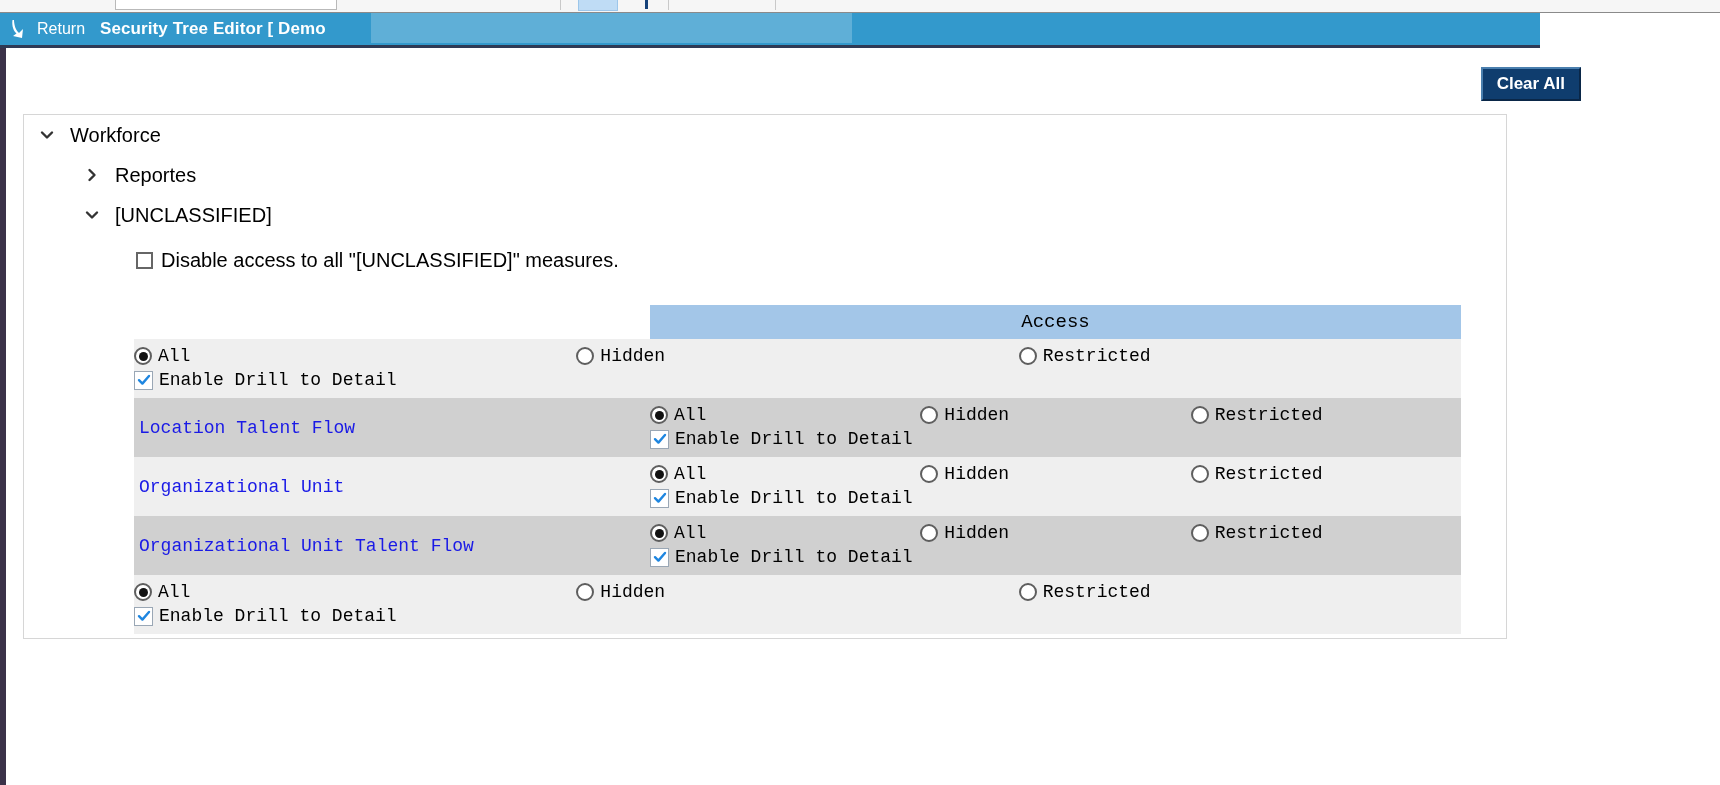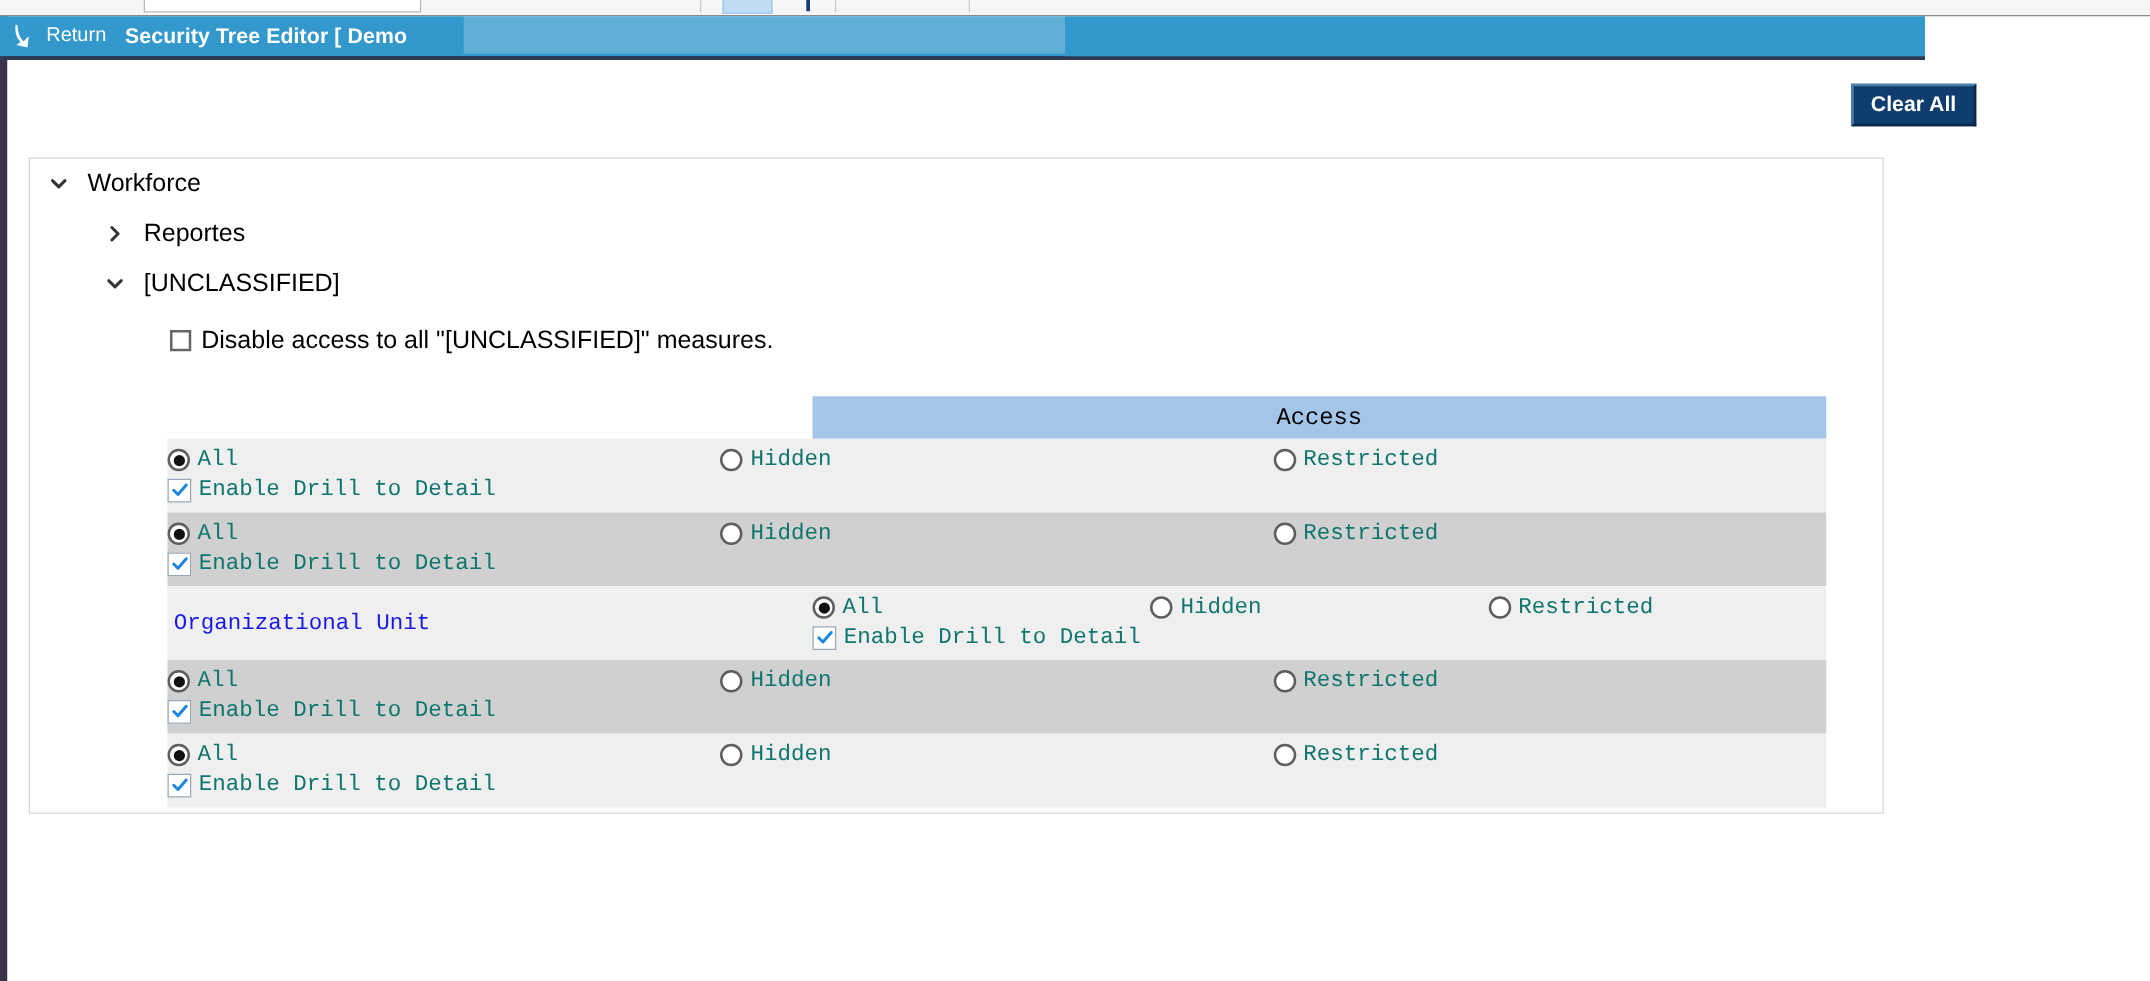--- a/index.html
+++ b/index.html
@@ -137,21 +137,21 @@
     border-right: 2px solid #0a2748;
     border-bottom: 2px solid #0a2748;
     cursor: pointer;
     font-family: "Liberation Sans", sans-serif;
     line-height: 1.12;
   }
 
   
   .panel {
     position: absolute;
-    left: 23px; top: 126px;
+    left: 23px; top: 114px;
     width: 1484px; height: 525px;
     border: 1px solid #d6d6d6;
     box-sizing: border-box;
     background: #ffffff;
   }
 
   
   .tree-row {
     display: flex;
     align-items: center;
@@ -268,21 +268,21 @@
     flex: none;
   }
   .radio-outer.checked::after {
     content: "";
     width: 9px; height: 9px;
     border-radius: 50%;
     background: #111111;
   }
   .opt-text {
     font-size: 18px;
-    color: #0f766e;
+    color: #000000;
     margin-left: 6px;
   }
   .cb-checked {
     width: 19px; height: 19px;
     border: 1px solid #9aa7b5;
     background: #ffffff;
     box-sizing: border-box;
     display: flex;
     align-items: center;
     justify-content: center;
@@ -388,20 +388,23 @@
         </div>
         <div class="opts-cell opt-col-res">
           <div class="radio-line">
             <span class="radio-outer"></span>
             <span class="opt-text">Restricted</span>
           </div>
         </div>
       </div>
 
       <div class="data-row even">
+        <div class="row-name-cell">
+          <a class="row-name-link">Location Talent Flow</a>
+        </div>
         <div class="opts-cell opt-col-all">
           <div>
             <div class="radio-line">
               <span class="radio-outer checked"></span>
               <span class="opt-text">All</span>
             </div>
             <div class="check-line">
               <span class="cb-checked">
                 <svg width="14" height="14" viewBox="0 0 14 14" aria-hidden="true">
                   <path d="M2 7.2 L5.4 10.6 L12 3" fill="none" stroke="#1e86e0" stroke-width="2.4" stroke-linecap="round" stroke-linejoin="round"></path>
@@ -453,20 +456,23 @@
         </div>
         <div class="opts-cell opt-col-res">
           <div class="radio-line">
             <span class="radio-outer"></span>
             <span class="opt-text">Restricted</span>
           </div>
         </div>
       </div>
 
       <div class="data-row even">
+        <div class="row-name-cell">
+          <a class="row-name-link">Organizational Unit Talent Flow</a>
+        </div>
         <div class="opts-cell opt-col-all">
           <div>
             <div class="radio-line">
               <span class="radio-outer checked"></span>
               <span class="opt-text">All</span>
             </div>
             <div class="check-line">
               <span class="cb-checked">
                 <svg width="14" height="14" viewBox="0 0 14 14" aria-hidden="true">
                   <path d="M2 7.2 L5.4 10.6 L12 3" fill="none" stroke="#1e86e0" stroke-width="2.4" stroke-linecap="round" stroke-linejoin="round"></path>

